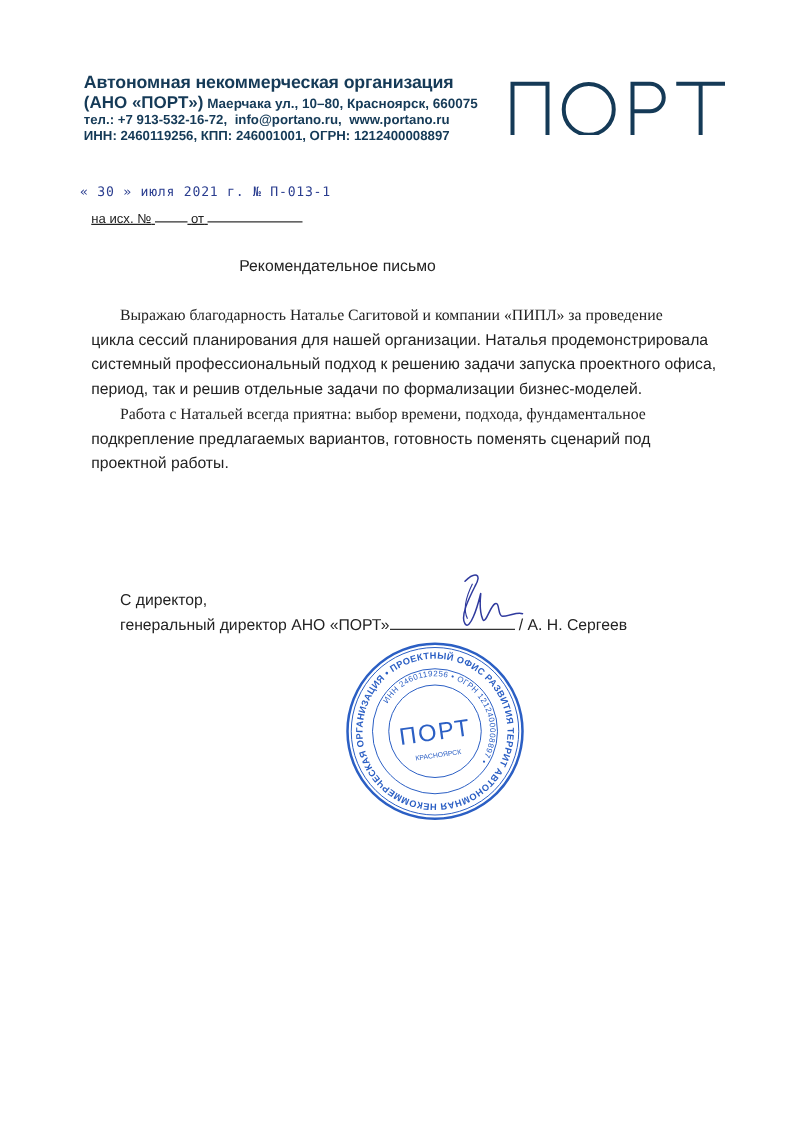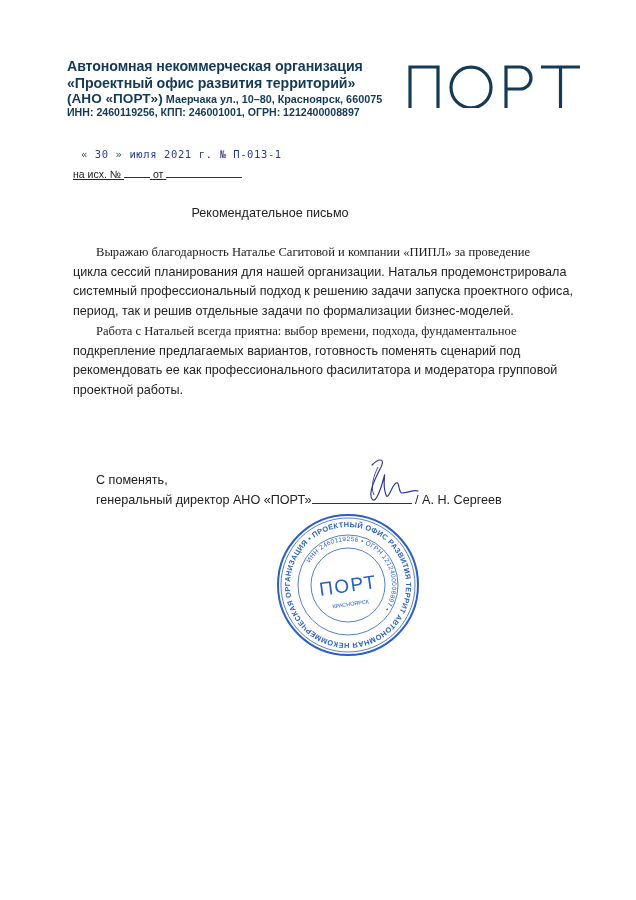--- a/index.html
+++ b/index.html
@@ -10,21 +10,21 @@
     .org-block { position: absolute; left: 67px; top: 58px; width: 310px; color: #153a57; }
     .org-name { font-weight: bold; font-size: 14.2px; line-height: 17px; white-space: nowrap; letter-spacing: -0.1px; }
     .org-line3 { font-size: 11px; line-height: 14px; white-space: nowrap; margin-top: 0px; }
     .org-line3 b { font-size: 13.6px; }
     .org-contacts { font-size: 10.6px; line-height: 13px; white-space: nowrap; font-weight: bold; }
     .org-contacts .sp { display: inline-block; width: 6px; }
 
     .logo { position: absolute; left: 408px; top: 64px; width: 174px; height: 44px; color: #153a57; }
     .logo svg { width: 100%; height: 100%; display: block; }
 
-    .outgoing { position: absolute; left: 81px; top: 148px; font-size: 10.5px; color: #2a3d8f; letter-spacing: 0.6px; white-space: nowrap; font-family: "DejaVu Sans Mono", monospace; }
+    .outgoing { position: absolute; left: 64px; top: 148px; font-size: 10.5px; color: #2a3d8f; letter-spacing: 0.6px; white-space: nowrap; font-family: "DejaVu Sans Mono", monospace; }
     .incoming { position: absolute; left: 73px; top: 168px; font-size: 10.5px; color: #222; white-space: nowrap; text-decoration: underline; }
     .blank { display: inline-block; border-bottom: 1px solid #333; vertical-align: baseline; height: 9px; }
 
     .letter-title { position: absolute; left: 0; width: 540px; top: 206px; text-align: center; font-size: 12.6px; color: #222; }
 
     .body-text { position: absolute; left: 73px; top: 243px; width: 530px; font-size: 12.6px; line-height: 19.7px; color: #222; }
     .body-text .ln { display: block; white-space: nowrap; }
     .body-text .ind { padding-left: 23px; font-family: Liberation Serif, serif; }
 
     .sign-block { position: absolute; left: 96px; top: 470px; font-size: 12.6px; line-height: 20px; color: #222; white-space: nowrap; }
@@ -33,24 +33,26 @@
     .stamp { position: absolute; left: 273px; top: 510px; width: 150px; height: 150px; }
     .signature { position: absolute; left: 320px; top: 455px; width: 120px; height: 60px; }
   </style>
 </head>
 <body>
 
 <div class="page">
 
   <div class="org-block">
     <div class="org-name">Автономная некоммерческая организация</div>
-    <div class="org-name">«Проектный офис развития территорий»</div>
     <div class="org-line3">
       <b>(АНО «ПОРТ»)</b>
       <b style="font-size:10.8px;">Маерчака ул., 10–80, Красноярск, 660075</b>
+    </div>
+    <div class="org-contacts">
+      <span>тел.: +7 913-532-16-72,</span><span class="sp"></span><span>info@portano.ru,</span><span class="sp"></span><span>www.portano.ru</span>
     </div>
     <div class="org-contacts">ИНН: 2460119256, КПП: 246001001, ОГРН: 1212400008897</div>
   </div>
 
   <div class="logo">
     <svg viewBox="0 0 174 44">
       <g fill="none" stroke="#153a57" stroke-width="3.2">
 
         <path d="M2 44 V3 H30 V44"></path>
 
@@ -82,27 +84,26 @@
   <div class="body-text">
     <div>
       <span class="ln ind">Выражаю благодарность Наталье Сагитовой и компании «ПИПЛ» за проведение</span>
       <span class="ln">цикла сессий планирования для нашей организации. Наталья продемонстрировала</span>
       <span class="ln">системный профессиональный подход к решению задачи запуска проектного офиса,</span>
       <span class="ln">период, так и решив отдельные задачи по формализации бизнес-моделей.</span>
     </div>
     <div>
       <span class="ln ind">Работа с Натальей всегда приятна: выбор времени, подхода, фундаментальное</span>
       <span class="ln">подкрепление предлагаемых вариантов, готовность поменять сценарий под</span>
-      <span class="ln">рекомендовать ее как профессионального фасилитатора и модератора групповой</span>
       <span class="ln">проектной работы.</span>
     </div>
   </div>
 
   <div class="sign-block">
-    <div>С поменять,</div>
+    <div>С директор,</div>
     <div>
       <span>генеральный директор АНО «ПОРТ»</span><span class="sign-line"></span>
       <span>/ А. Н. Сергеев</span>
     </div>
   </div>
 
   <div class="stamp">
     <svg viewBox="0 0 150 150" width="150" height="150">
       <defs>
         <path id="outerArc" d="M75 75 m-58 0 a58 58 0 1 1 116 0 a58 58 0 1 1 -116 0"></path>

